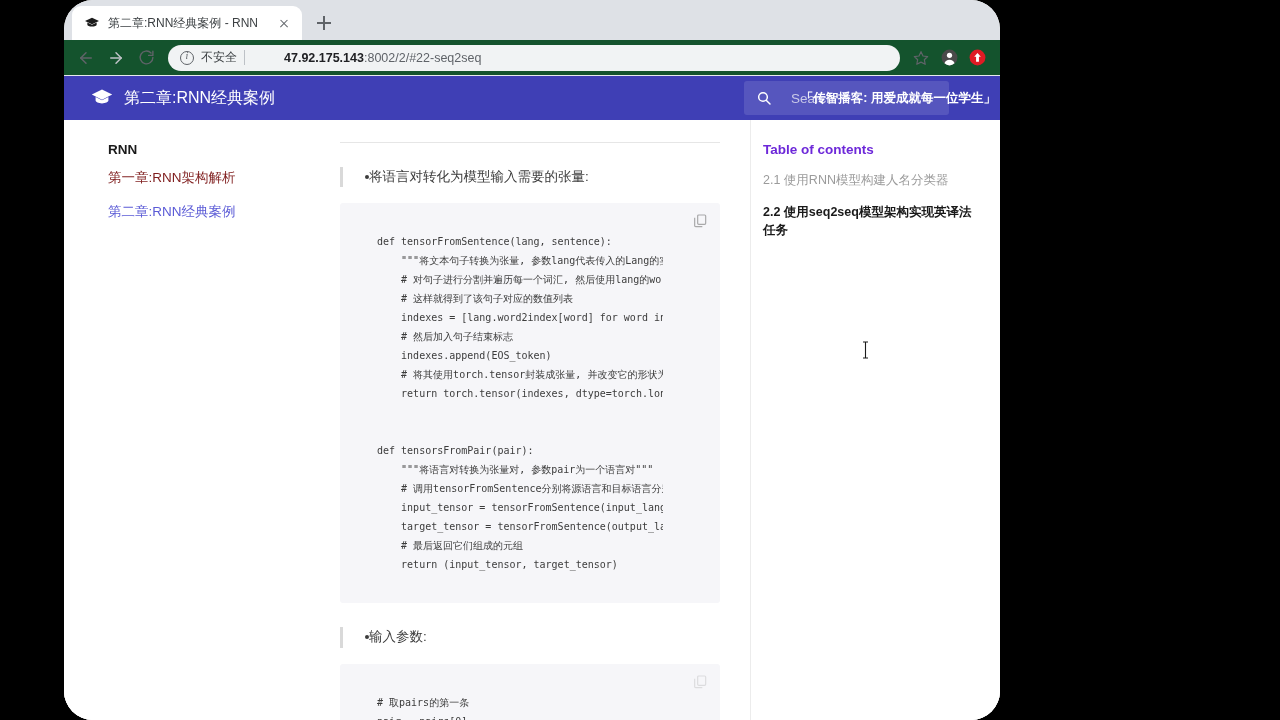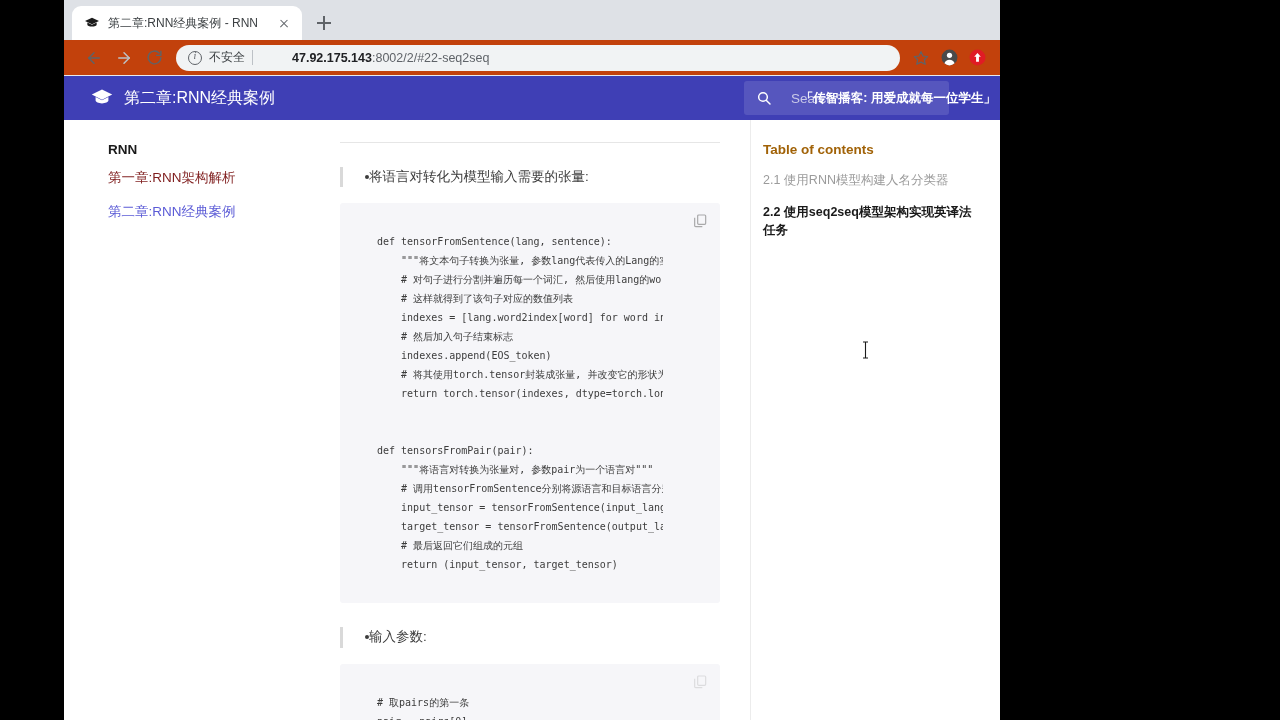--- a/index.html
+++ b/index.html
@@ -8,21 +8,21 @@
     width: 1280px; height: 720px;
     background: #000;
     font-family: "Liberation Sans", "DejaVu Sans", sans-serif;
     overflow: hidden;
   }
   .screen { position: relative; width: 1280px; height: 720px; background: #000; }
 
   
   .browser {
     position: absolute; left: 64px; top: 0; width: 936px; height: 720px;
-    background: #ffffff; overflow: hidden;
+    background: #ffffff; overflow: hidden; border-radius: 29px;
   }
   .tabstrip {
     height: 40px; background: #dee1e6; position: relative;
     display: flex; align-items: flex-end; padding-left: 8px;
   }
   .tab {
     display: flex; align-items: center; gap: 8px;
     height: 34px; min-width: 230px; max-width: 250px;
     background: #ffffff; border-radius: 9px 9px 0 0;
     padding: 0 10px 0 12px; position: relative;
@@ -46,22 +46,22 @@
     width: 28px; height: 28px; margin-left: 8px; margin-bottom: 3px;
     position: relative; border-radius: 50%; cursor: pointer;
   }
   .newtab::before, .newtab::after {
     content: ""; position: absolute; background: #5f6368;
   }
   .newtab::before { left: 7px; top: 13.3px; width: 14px; height: 1.6px; }
   .newtab::after  { left: 13.2px; top: 7px; width: 1.6px; height: 14px; }
 
   .toolbar {
-    height: 36px; background: #c2410c; display: flex; align-items: center;
-    padding: 0 10px 0 16px; gap: 2px;
+    height: 36px; background: #14532d; display: flex; align-items: center;
+    padding: 0 10px 0 8px; gap: 2px;
     border-bottom: 1px solid #e8eaed;
   }
   .navbtn {
     width: 28px; height: 28px; display: flex; align-items: center;
     justify-content: center; border-radius: 50%; cursor: pointer;
     color: #5f6368; flex: 0 0 28px;
   }
   .navbtn.disabled { color: #bdc1c6; }
   .omnibox {
     flex: 1 1 auto; height: 26px; background: #f1f3f4; border-radius: 13px;
@@ -150,21 +150,21 @@
   .copy-btn {
     position: absolute; right: 12px; top: 10px; width: 16px; height: 16px;
     cursor: pointer; opacity: .55;
   }
   .copy-btn.faint { opacity: .18; }
 
   .col-right {
     width: 250px; flex: 0 0 250px; padding: 22px 20px 0 12px;
     background: #fff; border-left: 1px solid #ececec;
   }
-  .toc-title { font-size: 13.5px; font-weight: 700; color: #a16207; margin-bottom: 14px; }
+  .toc-title { font-size: 13.5px; font-weight: 700; color: #6d28d9; margin-bottom: 14px; }
   .toc-item { font-size: 12.5px; color: #9b9b9b; margin-bottom: 14px;
               cursor: pointer; line-height: 1.45; }
   .toc-item.active { color: #1a1a1a; font-weight: 700; }
 
   
   .text-cursor {
     position: absolute; left: 861px; top: 341px; width: 9px; height: 18px;
     pointer-events: none; z-index: 50;
   }
 </style>

